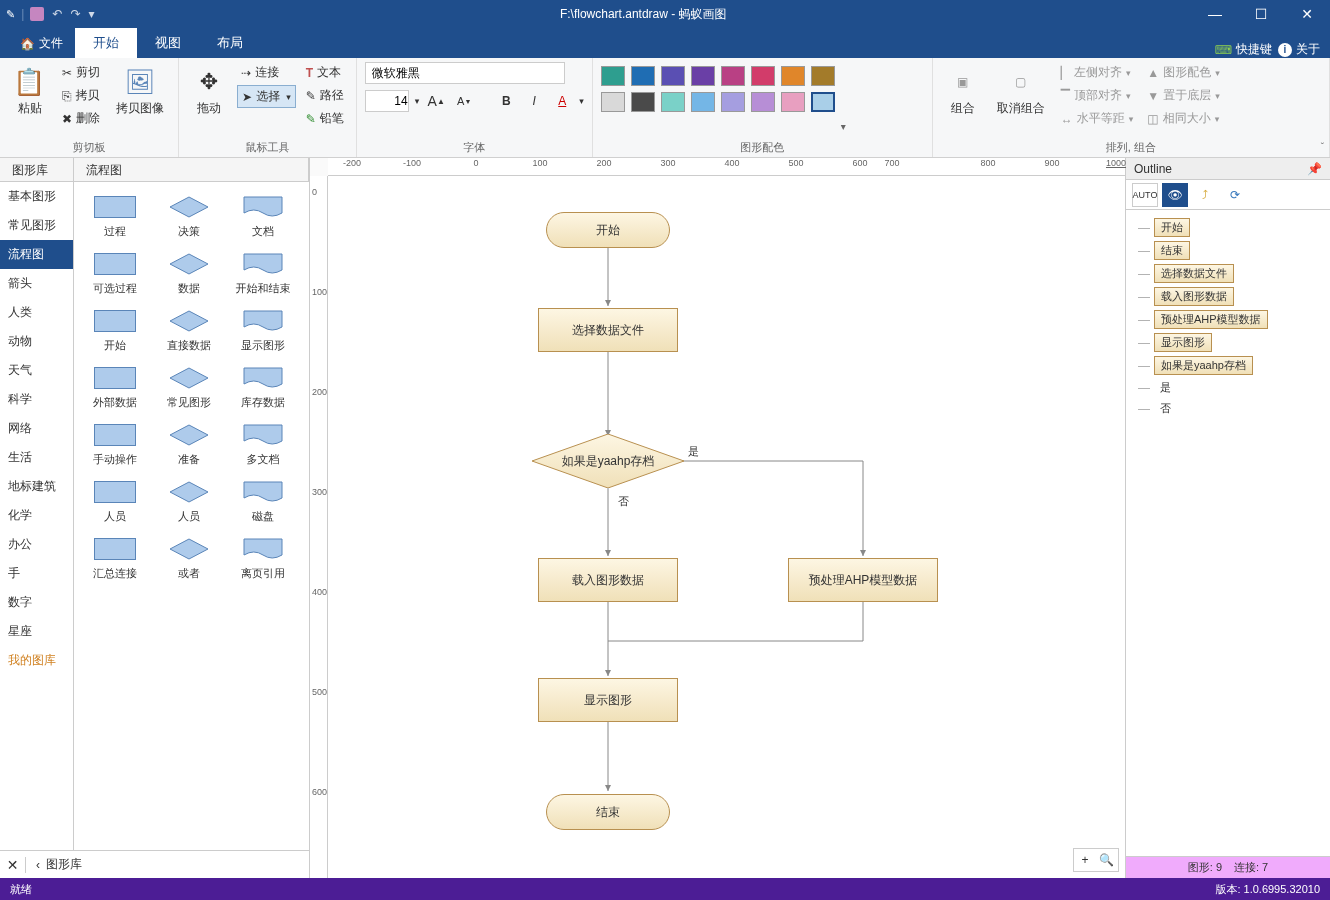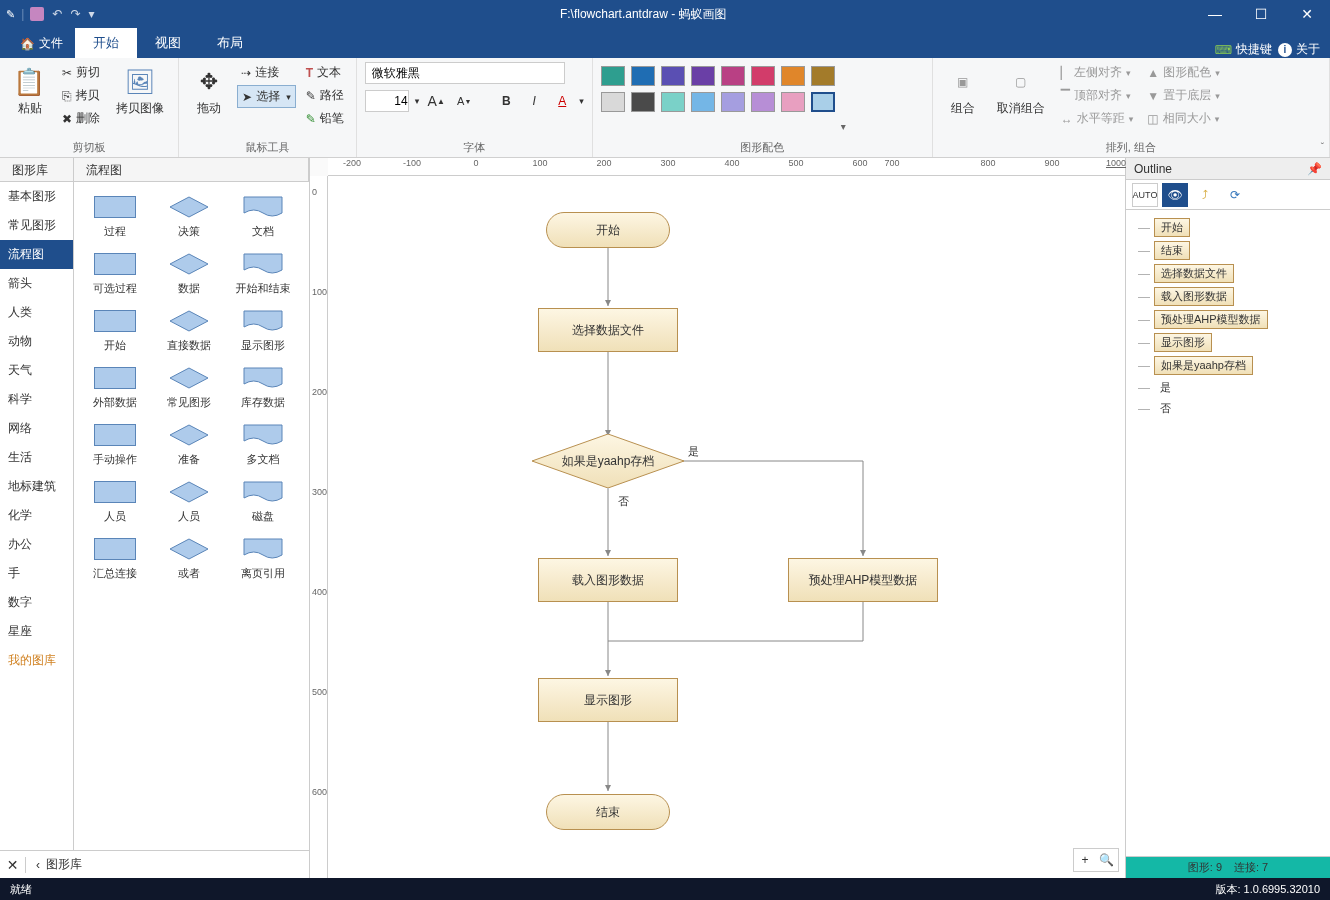--- a/index.html
+++ b/index.html
@@ -86,24 +86,24 @@
 .outline { width:205px; border-left:1px solid #ccc; display:flex; flex-direction:column; }
 .outline-head { height:22px; background:#eee; border-bottom:1px solid #ccc; display:flex; align-items:center; padding:0 8px; justify-content:space-between; }
 .outline-tools { height:30px; border-bottom:1px solid #ccc; display:flex; align-items:center; gap:4px; padding:0 6px; }
 .ot-btn { width:26px; height:24px; display:flex; align-items:center; justify-content:center; border:1px solid transparent; }
 .ot-btn.active { background:#1f4e8c; color:#fff; border-color:#1f4e8c; }
 .outline-tree { flex:1; padding:6px 4px; overflow-y:auto; }
 .onode { display:flex; align-items:center; gap:4px; padding:2px 0; }
 .onode .dash { color:#aaa; margin-left:8px; }
 .onode .olbl { background:linear-gradient(#fdf6e3,#f0e0b8); border:1px solid #b89050; padding:1px 6px; font-size:11px; }
 .onode.plain .olbl { background:none; border:none; }
-.outline-status { height:22px; border-top:1px solid #ccc; display:flex; align-items:center; justify-content:center; gap:12px; font-size:11px; background:#14b8a6; }
-
-
-.statusbar { height:22px; background:#0f172a; color:#fff; display:flex; align-items:center; padding:0 10px; font-size:11px; }
+.outline-status { height:22px; border-top:1px solid #ccc; display:flex; align-items:center; justify-content:center; gap:12px; font-size:11px; background:#f0abfc; }
+
+
+.statusbar { height:22px; background:#4c1d95; color:#fff; display:flex; align-items:center; padding:0 10px; font-size:11px; }
 .statusbar .right { margin-left:auto; }
 
 
 .shape-rect { width:42px; height:22px; background:#aecbeb; border:1px solid #5a85b8; }
 </style>
 </head>
 <body>
 
 <div class="titlebar">
   <div class="titlebar-left">

